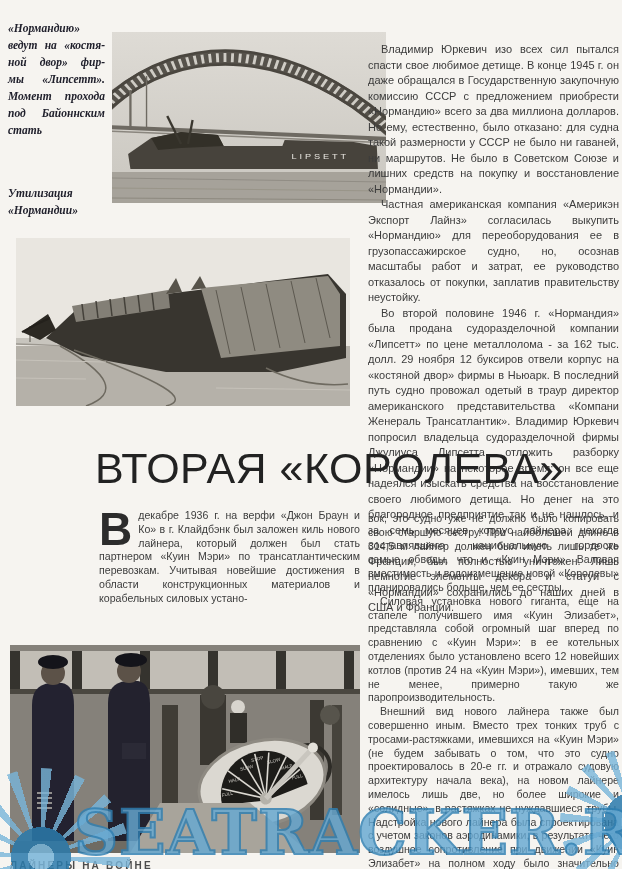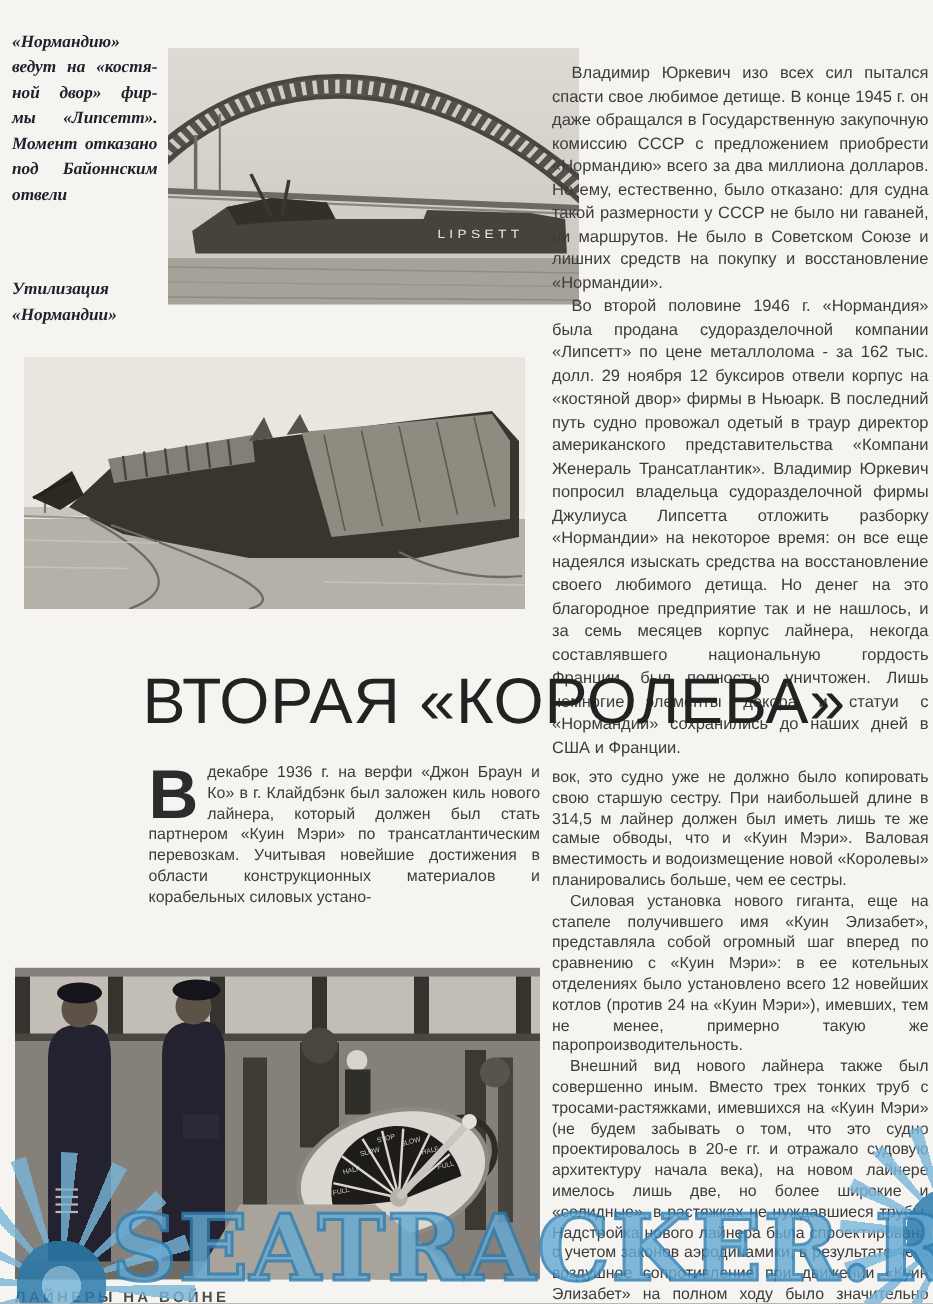--- a/index.html
+++ b/index.html
@@ -64,23 +64,23 @@
 </head>
 <body>
 
 <div class="page">
 
   <div class="caption" style="left:8px;top:20px">
     <div class="cap-line">«Нормандию»</div>
     <div class="cap-line">ведут на «костя-</div>
     <div class="cap-line">ной двор» фир-</div>
     <div class="cap-line">мы «Липсетт».</div>
-    <div class="cap-line">Момент отказано</div>
+    <div class="cap-line">Момент прохода</div>
     <div class="cap-line">под Байоннским</div>
-    <div class="cap-line last">отвели</div>
+    <div class="cap-line last">стать</div>
   </div>
 
   <div class="photo" style="left:112px;top:32px;width:274px;height:171px">
     <svg viewBox="0 0 238 171" preserveAspectRatio="none">
       <defs>
         <linearGradient id="sky1" x1="0" y1="0" x2="0" y2="1">
           <stop offset="0" stop-color="#dedbd5"></stop>
             <stop offset="1" stop-color="#c9c6bf"></stop>
         </linearGradient>
       </defs>
@@ -159,20 +159,21 @@
       <g stroke="#c6c2ba" stroke-width="1">
         <line x1="0" y1="122" x2="90" y2="124"></line>
           <line x1="0" y1="140" x2="70" y2="141"></line>
         <line x1="200" y1="150" x2="334" y2="152"></line>
       </g>
     </svg>
   </div>
 
   <div class="body-col top-col">
     <p>Владимир Юркевич изо всех сил пытался спасти свое любимое детище. В конце 1945 г. он даже обращался в Государственную закупочную комиссию СССР с предложением приобрести «Нормандию» всего за два миллиона долларов. Но ему, естественно, было отказано: для судна такой размерности у СССР не было ни гаваней, ни маршрутов. Не было в Советском Союзе и лишних средств на покупку и восстановление «Нормандии».</p>
+    <p>Частная американская компания «Америкэн Экспорт Лайнз» согласилась выкупить «Нормандию» для переоборудования ее в грузопассажирское судно, но, осознав масштабы работ и затрат, ее руководство отказалось от покупки, заплатив правительству неустойку.</p>
     <p>Во второй половине 1946 г. «Нормандия» была продана судоразделочной компании «Липсетт» по цене металлолома - за 162 тыс. долл. 29 ноября 12 буксиров отвели корпус на «костяной двор» фирмы в Ньюарк. В последний путь судно провожал одетый в траур директор американского представительства «Компани Женераль Трансатлантик». Владимир Юркевич попросил владельца судоразделочной фирмы Джулиуса Липсетта отложить разборку «Нормандии» на некоторое время: он все еще надеялся изыскать средства на восстановление своего любимого детища. Но денег на это благородное предприятие так и не нашлось, и за семь месяцев корпус лайнера, некогда составлявшего национальную гордость Франции, был полностью уничтожен. Лишь немногие элементы декора и статуи с «Нормандии» сохранились до наших дней в США и Франции.</p>
   </div>
 
   <h1 class="headline">ВТОРАЯ «КОРОЛЕВА»</h1>
 
   <div class="body-col bot-left">
     <p>
       <span class="dropcap">В</span><span>декабре 1936 г. на верфи «Джон Браун и Ко» в г. Клайдбэнк был заложен киль нового лайнера, который должен был стать партнером «Куин Мэри» по трансатлантическим перевозкам. Учитывая новейшие достижения в области конструкционных материалов и корабельных силовых устано-</span>
     </p>
   </div>

